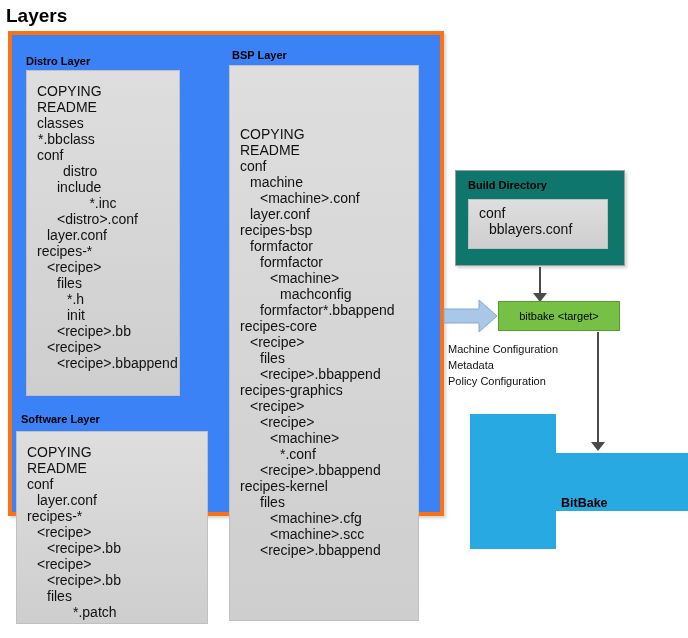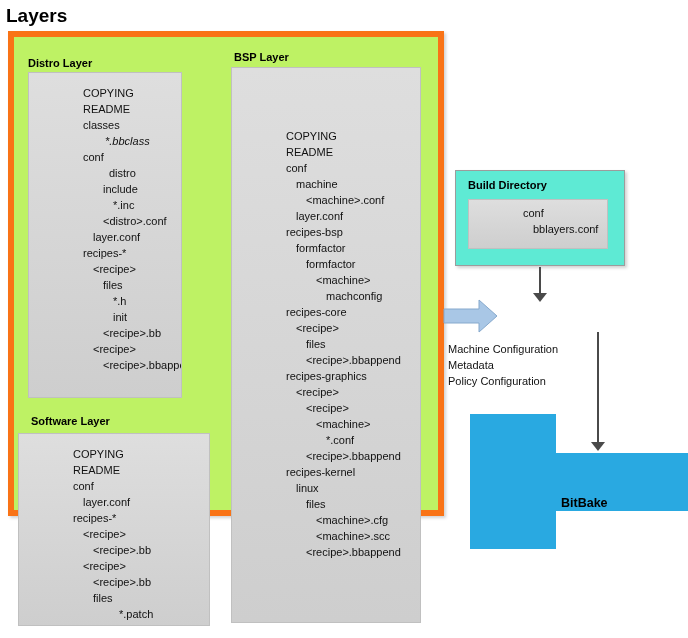--- a/index.html
+++ b/index.html
@@ -4,44 +4,44 @@
 <style>
   * { margin:0; padding:0; box-sizing:border-box; }
   html,body { background:#ffffff; }
   body { font-family:"Liberation Sans", sans-serif; }
   .canvas { position:relative; width:688px; height:638px; background:#fff; overflow:hidden; }
 
   .title { position:absolute; left:6px; top:5px; font-size:19px; font-weight:bold; color:#000; }
 
   .outer-box {
     position:absolute; left:8px; top:31px; width:436px; height:485px;
-    background:#bef264; border:6px solid #f97316;
+    background:#3b82f6; border:4px solid #f97316;
     box-shadow:2px 2px 3px rgba(0,0,0,0.18);
   }
   .panel {
-    position:absolute; background:#5eead4; border:1px solid #9c9c9c;
+    position:absolute; background:#0f766e; border:1px solid #9c9c9c;
     box-shadow:2px 2px 3px rgba(0,0,0,0.18);
   }
 
   .layer-label { position:absolute; font-size:11px; font-weight:bold; color:#000; white-space:nowrap; }
 
   .gray-box {
     position:absolute;
     background:linear-gradient(180deg,#dedede 0%,#cecece 100%);
     border:1px solid #c0c0c0;
     overflow:hidden;
   }
-  .tree-line { font-size:11px; line-height:16px; color:#111; white-space:pre;margin-left:44px; }
+  .tree-line { font-size:14px; line-height:16px; color:#111; white-space:pre; }
 
   
   .distro-label   { left:14px;  top:20px; }
   .distro-box     { left:14px;  top:35px;  width:154px; height:326px; padding-top:12px; }
   .bsp-label      { left:220px; top:14px; }
   .bsp-box        { left:217px; top:30px;  width:190px; height:556px; padding-top:60px; }
-  .software-label { left:17px;   top:378px;text-align:right; }
+  .software-label { left:9px;   top:378px;text-align:right; }
   .software-box   { left:4px;   top:396px; width:192px; height:193px; padding-top:12px; }
 
   
   .build-dir { left:455px; top:170px; width:170px; height:96px; }
   .build-dir .layer-label { left:12px; top:8px; }
   .build-box { left:12px; top:28px; width:140px; height:50px; padding-top:5px; }
 
   
   .green-box {
     position:absolute; left:498px; top:301px; width:122px; height:30px;
@@ -70,25 +70,25 @@
 <div class="canvas">
 
   <div class="title">Layers</div>
 
   <div class="outer-box">
     <div class="layer-label distro-label">Distro Layer</div>
     <div class="gray-box distro-box">
         <div class="tree-line" style="padding-left: 10px;">COPYING</div>
         <div class="tree-line" style="padding-left: 10px;">README</div>
         <div class="tree-line" style="padding-left: 10px;">classes</div>
-        <div class="tree-line" style="padding-left: 32px; font-style: italic;">*.bbclass</div>
+        <div class="tree-line" style="padding-left: 11px;">*.bbclass</div>
         <div class="tree-line" style="padding-left: 10px;">conf</div>
         <div class="tree-line" style="padding-left: 36px;">distro</div>
         <div class="tree-line" style="padding-left: 30px;">include</div>
-        <div class="tree-line" style="padding-left: 40px;">*.inc</div>
+        <div class="tree-line" style=" text-align: center;">*.inc</div>
         <div class="tree-line" style="padding-left: 30px;">&lt;distro&gt;.conf</div>
         <div class="tree-line" style="padding-left: 20px;">layer.conf</div>
         <div class="tree-line" style="padding-left: 10px;">recipes-*</div>
         <div class="tree-line" style="padding-left: 20px;">&lt;recipe&gt;</div>
         <div class="tree-line" style="padding-left: 30px;">files</div>
         <div class="tree-line" style="padding-left: 40px;">*.h</div>
         <div class="tree-line" style="padding-left: 40px;">init</div>
         <div class="tree-line" style="padding-left: 30px;">&lt;recipe&gt;.bb</div>
         <div class="tree-line" style="padding-left: 20px;">&lt;recipe&gt;</div>
         <div class="tree-line" style="padding-left: 30px;">&lt;recipe&gt;.bbappend</div>
@@ -100,32 +100,32 @@
         <div class="tree-line" style="padding-left: 10px;">README</div>
         <div class="tree-line" style="padding-left: 10px;">conf</div>
         <div class="tree-line" style="padding-left: 20px;">machine</div>
         <div class="tree-line" style="padding-left: 30px;">&lt;machine&gt;.conf</div>
         <div class="tree-line" style="padding-left: 20px;">layer.conf</div>
         <div class="tree-line" style="padding-left: 10px;">recipes-bsp</div>
         <div class="tree-line" style="padding-left: 20px;">formfactor</div>
         <div class="tree-line" style="padding-left: 30px;">formfactor</div>
         <div class="tree-line" style="padding-left: 40px;">&lt;machine&gt;</div>
         <div class="tree-line" style="padding-left: 50px;">machconfig</div>
+        <div class="tree-line" style="padding-left: 30px;">formfactor*.bbappend</div>
         <div class="tree-line" style="padding-left: 10px;">recipes-core</div>
         <div class="tree-line" style="padding-left: 20px;">&lt;recipe&gt;</div>
         <div class="tree-line" style="padding-left: 30px;">files</div>
         <div class="tree-line" style="padding-left: 30px;">&lt;recipe&gt;.bbappend</div>
         <div class="tree-line" style="padding-left: 10px;">recipes-graphics</div>
         <div class="tree-line" style="padding-left: 20px;">&lt;recipe&gt;</div>
         <div class="tree-line" style="padding-left: 30px;">&lt;recipe&gt;</div>
         <div class="tree-line" style="padding-left: 40px;">&lt;machine&gt;</div>
         <div class="tree-line" style="padding-left: 50px;">*.conf</div>
         <div class="tree-line" style="padding-left: 30px;">&lt;recipe&gt;.bbappend</div>
         <div class="tree-line" style="padding-left: 10px;">recipes-kernel</div>
-        <div class="tree-line" style="padding-left: 20px;">linux</div>
         <div class="tree-line" style="padding-left: 30px;">files</div>
         <div class="tree-line" style="padding-left: 40px;">&lt;machine&gt;.cfg</div>
         <div class="tree-line" style="padding-left: 40px;">&lt;machine&gt;.scc</div>
         <div class="tree-line" style="padding-left: 30px;">&lt;recipe&gt;.bbappend</div>
       </div>
 
     <div class="layer-label software-label">Software Layer</div>
     <div class="gray-box software-box">
         <div class="tree-line" style="padding-left: 10px;">COPYING</div>
         <div class="tree-line" style="padding-left: 10px;">README</div>
@@ -157,20 +157,23 @@
     </g>
 
     <g>
       <line class="dark-arrow-line" x1="598" y1="332" x2="598" y2="442"></line>
       <polygon class="dark-arrow-head" points="591,442 605,442 598,451"></polygon>
     </g>
 
     <polygon class="block-arrow" points="444,309 479,309 479,300 497,316 479,332 479,323 444,323"></polygon>
   </svg>
 
+  <div class="green-box">
+    <span>bitbake &lt;target&gt;</span>
+  </div>
 
   <div class="meta-notes">
       <div class="meta-line">Machine Configuration</div>
       <div class="meta-line">Metadata</div>
       <div class="meta-line">Policy Configuration</div>
     </div>
 
   <div class="blue-vert"></div>
   <div class="blue-horiz"></div>
   <div class="bitbake-label">BitBake</div>

